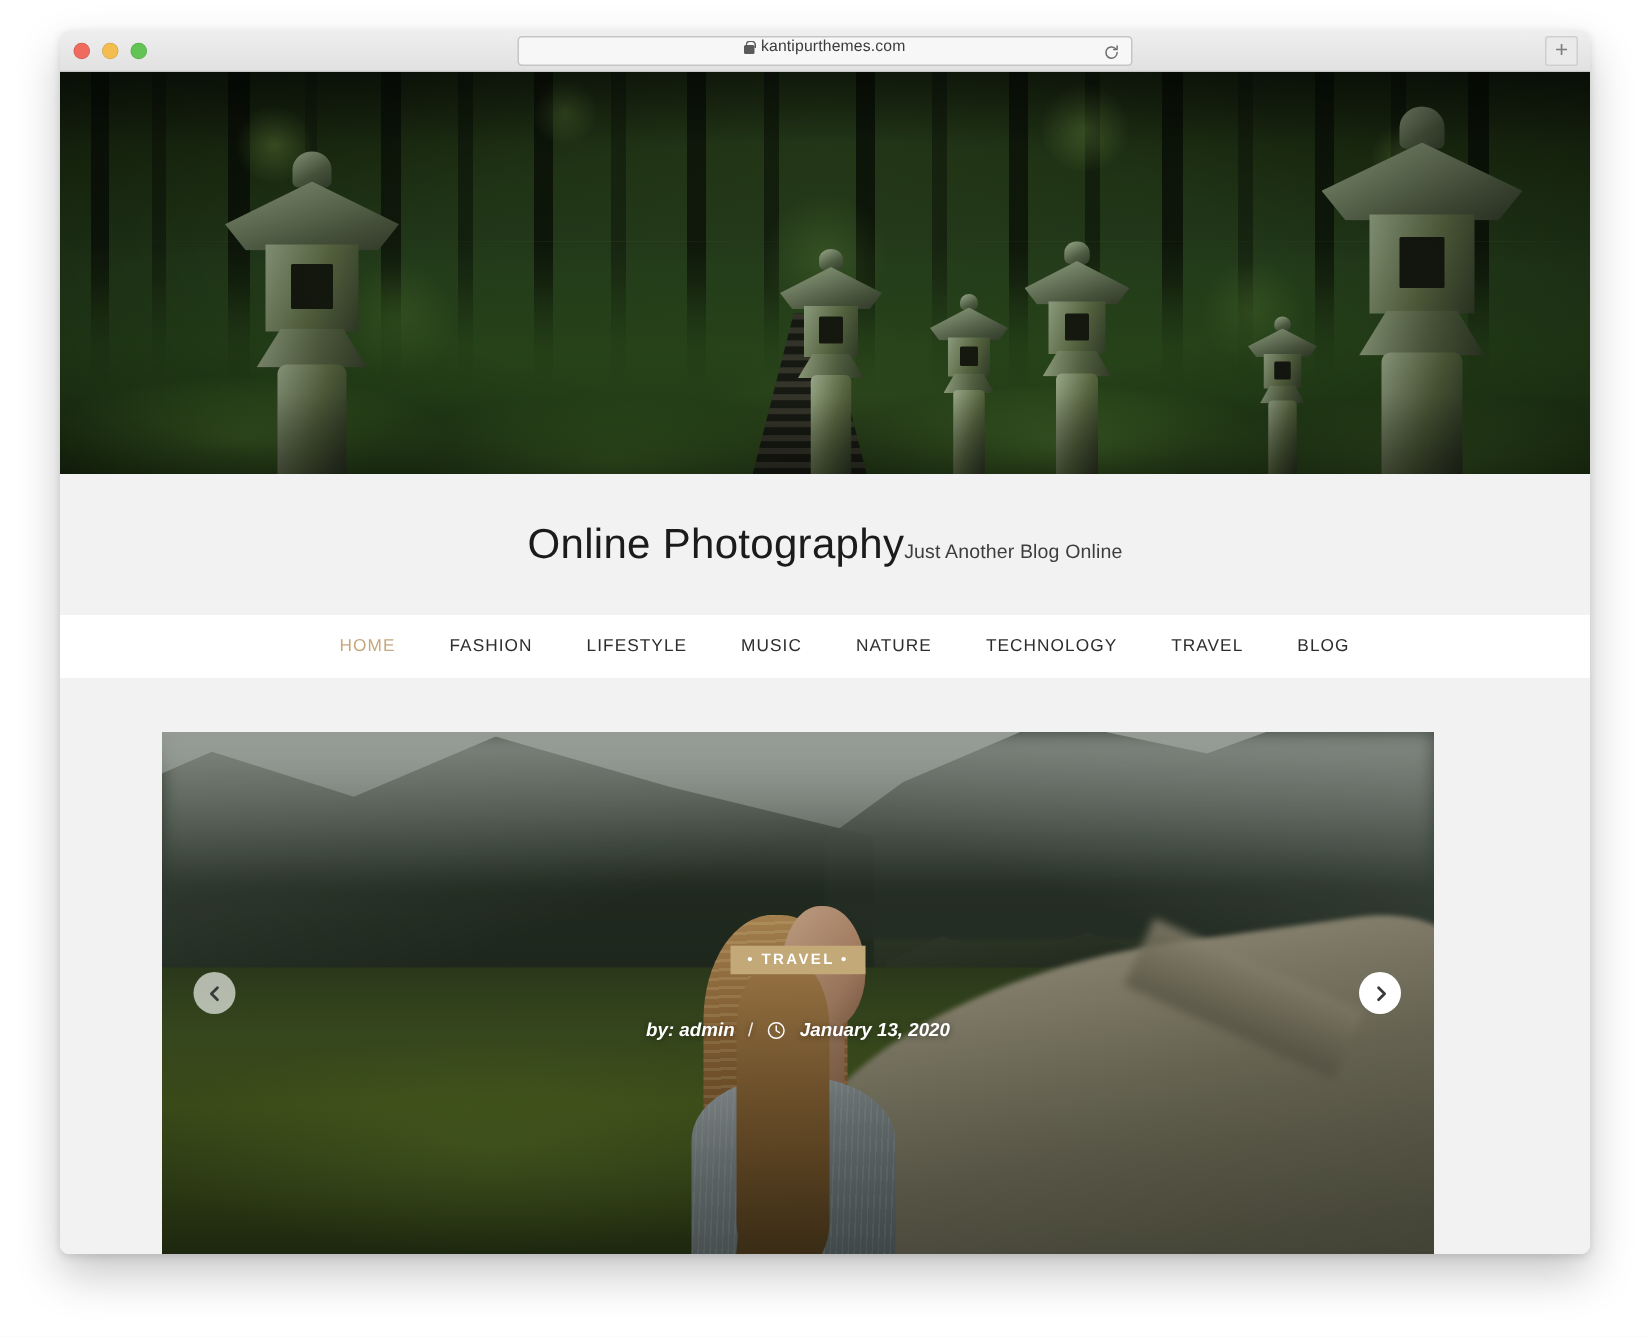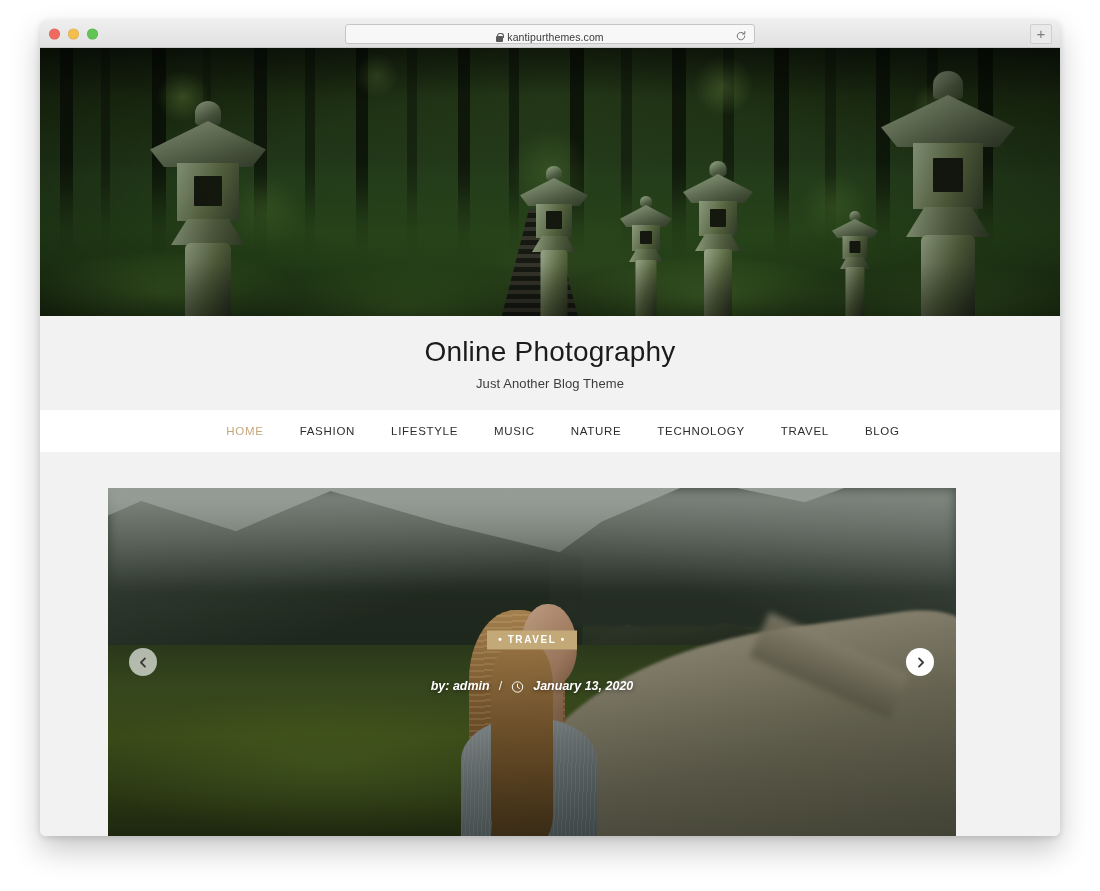--- a/index.html
+++ b/index.html
@@ -51,21 +51,21 @@
     position: absolute;
     left: 50%;
     transform: translateX(-50%);
     top: 4px;
     width: 410px;
     height: 20px;
     background: #f7f7f7;
     border: 1px solid #c6c5c5;
     border-radius: 3px;
     display: flex;
-    align-items: flex-end;
+    align-items: flex-start;
     justify-content: center;
   }
   .url-inner { display: flex; align-items: center; gap: 4px; }
   .lock-icon { display: block; width: 7px; height: 9px; position: relative; }
   .lock-icon::before {
     content: ""; position: absolute; left: 1.1px; top: 0;
     width: 4.5px; height: 4.5px; border: 1.1px solid #5a5a5a;
     border-bottom: none; border-radius: 3px 3px 0 0;
   }
   .lock-icon::after {
@@ -208,21 +208,21 @@
       radial-gradient(ellipse 70% 80% at 50% 50%, transparent 40%, rgba(0,0,0,.42) 100%),
       linear-gradient(180deg, rgba(0,0,0,.35) 0%, transparent 18%, transparent 80%, rgba(0,0,0,.28) 100%);
   }
 
   
   .title-band {
     width: 1020px;
     height: 94px;
     background: #f2f2f2;
     display: flex;
-    flex-direction: column;
+    flex-direction: row;
     align-items: center;
     justify-content: center;
   }
   .site-title {
     font-size: 28px;
     font-weight: 400;
     color: #1b1b1b;
     letter-spacing: 0.2px;
     line-height: 1.2;
   }
@@ -537,21 +537,21 @@
           </span>
         <span class="plinth" style="top:136px;width:84px;height:30px;"></span>
         <span class="base" style="top:164px;width:54px;height:81px;border-radius:6px 6px 0 0;"></span>
       </div>
 
       <div class="photo-vignette"></div>
     </div>
 
     <div class="title-band">
       <div class="site-title">Online Photography</div>
-      <div class="site-tagline">Just Another Blog Theme</div>
+      <div class="site-tagline">Just Another Blog Online</div>
     </div>
 
     <nav class="nav-band">
       <a class="nav-item active" href="#">HOME</a>
       <a class="nav-item" href="#">FASHION</a>
       <a class="nav-item" href="#">LIFESTYLE</a>
       <a class="nav-item" href="#">MUSIC</a>
       <a class="nav-item" href="#">NATURE</a>
       <a class="nav-item" href="#">TECHNOLOGY</a>
       <a class="nav-item" href="#">TRAVEL</a>

